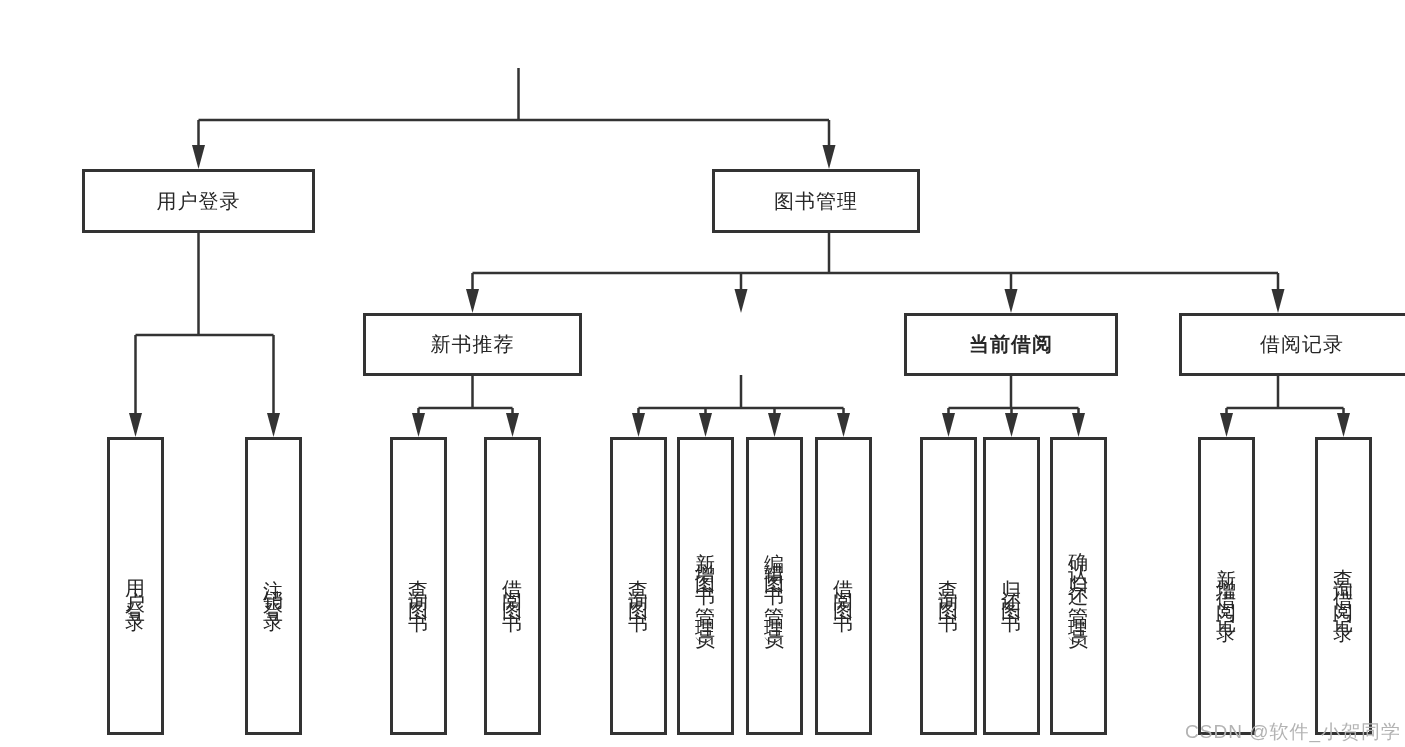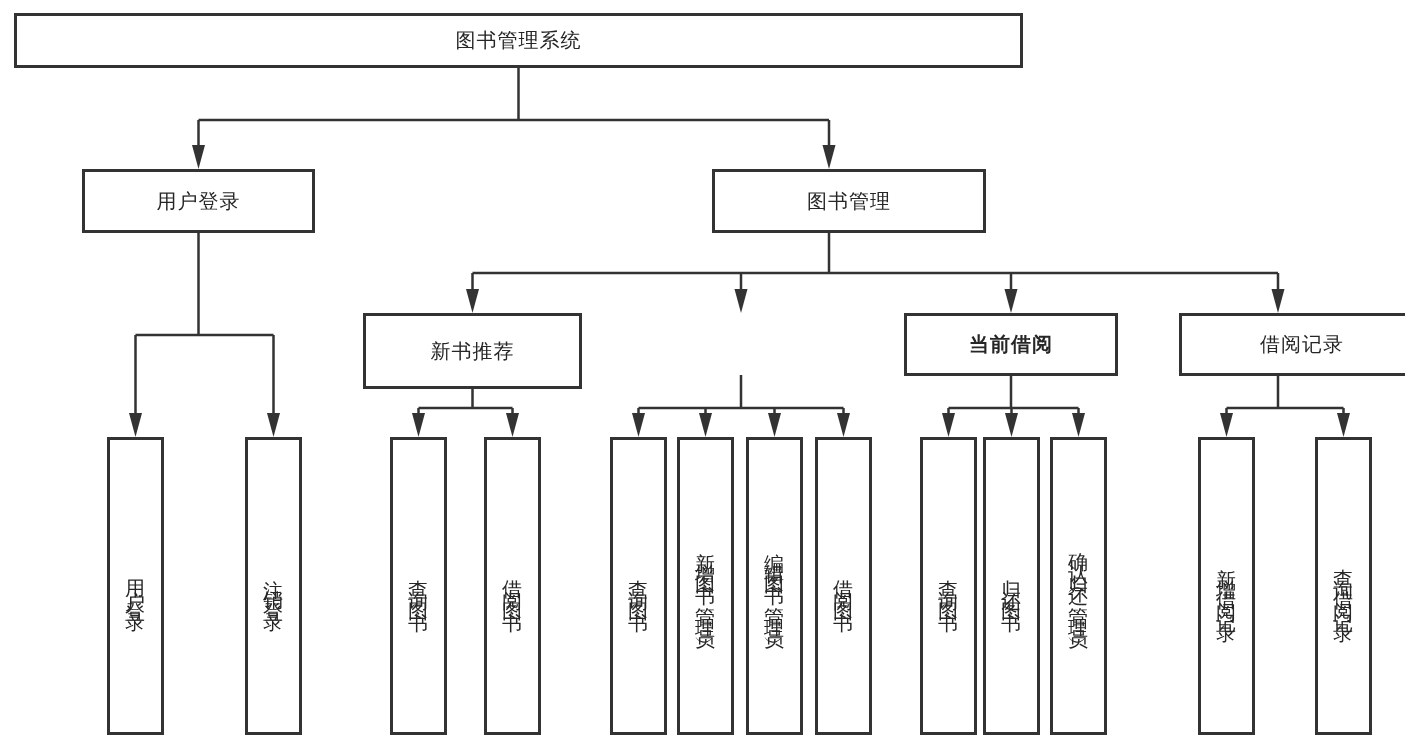--- a/index.html
+++ b/index.html
@@ -33,22 +33,22 @@
   }
 
   .node.h-node {
     font-size: 20px;
     letter-spacing: 1px;
     white-space: nowrap;
   }
 
   .root-box   { left: 14px;  top: 13px;  width: 1009px; height: 55px; }
   .l2-a       { left: 82px;  top: 169px; width: 233px;  height: 64px; }
-  .l2-b       { left: 712px; top: 169px; width: 274px;  height: 64px; }
-  .l3-a       { left: 363px; top: 313px; width: 219px;  height: 76px; }
+  .l2-b       { left: 712px; top: 169px; width: 208px;  height: 64px; }
+  .l3-a       { left: 363px; top: 313px; width: 219px;  height: 63px; }
   .l3-b       { left: 632px; top: 313px; width: 218px;  height: 62px; }
   .l3-c       { left: 904px; top: 313px; width: 214px;  height: 63px; font-weight: bold; }
   .l3-d       { left: 1171px;top: 313px; width: 246px;  height: 63px; margin-left: 8px; }
 
   .leaf {
     position: absolute;
     top: 437px;
     width: 57px;
     height: 298px;
     background: #ffffff;
@@ -134,23 +134,20 @@
       <polygon points="768,413 781,413 774.5,437"></polygon>
       <polygon points="837,413 850,413 843.5,437"></polygon>
       <polygon points="942,413 955,413 948.5,437"></polygon>
       <polygon points="1005,413 1018,413 1011.5,437"></polygon>
       <polygon points="1072,413 1085,413 1078.5,437"></polygon>
       <polygon points="1220,413 1233,413 1226.5,437"></polygon>
       <polygon points="1337,413 1350,413 1343.5,437"></polygon>
     </g>
   </svg>
 
-  <div class="node h-node root-box">
-    <span>图书管理系统</span>
-  </div>
 
   <div class="node h-node l2-a">
     <span>用户登录</span>
   </div>
   <div class="node h-node l2-b">
     <span>图书管理</span>
   </div>
 
   <div class="node h-node l3-a">
     <span>新书推荐</span>
@@ -195,14 +192,15 @@
   <div class="leaf lf-11">
     <span>确认归还（管理员）</span>
   </div>
   <div class="leaf lf-12">
     <span>新增借阅记录</span>
   </div>
   <div class="leaf lf-13">
     <span>查询借阅记录</span>
   </div>
 
+  <div class="watermark">CSDN @软件_小贺同学</div>
 
 </div>
 
 </body></html>

